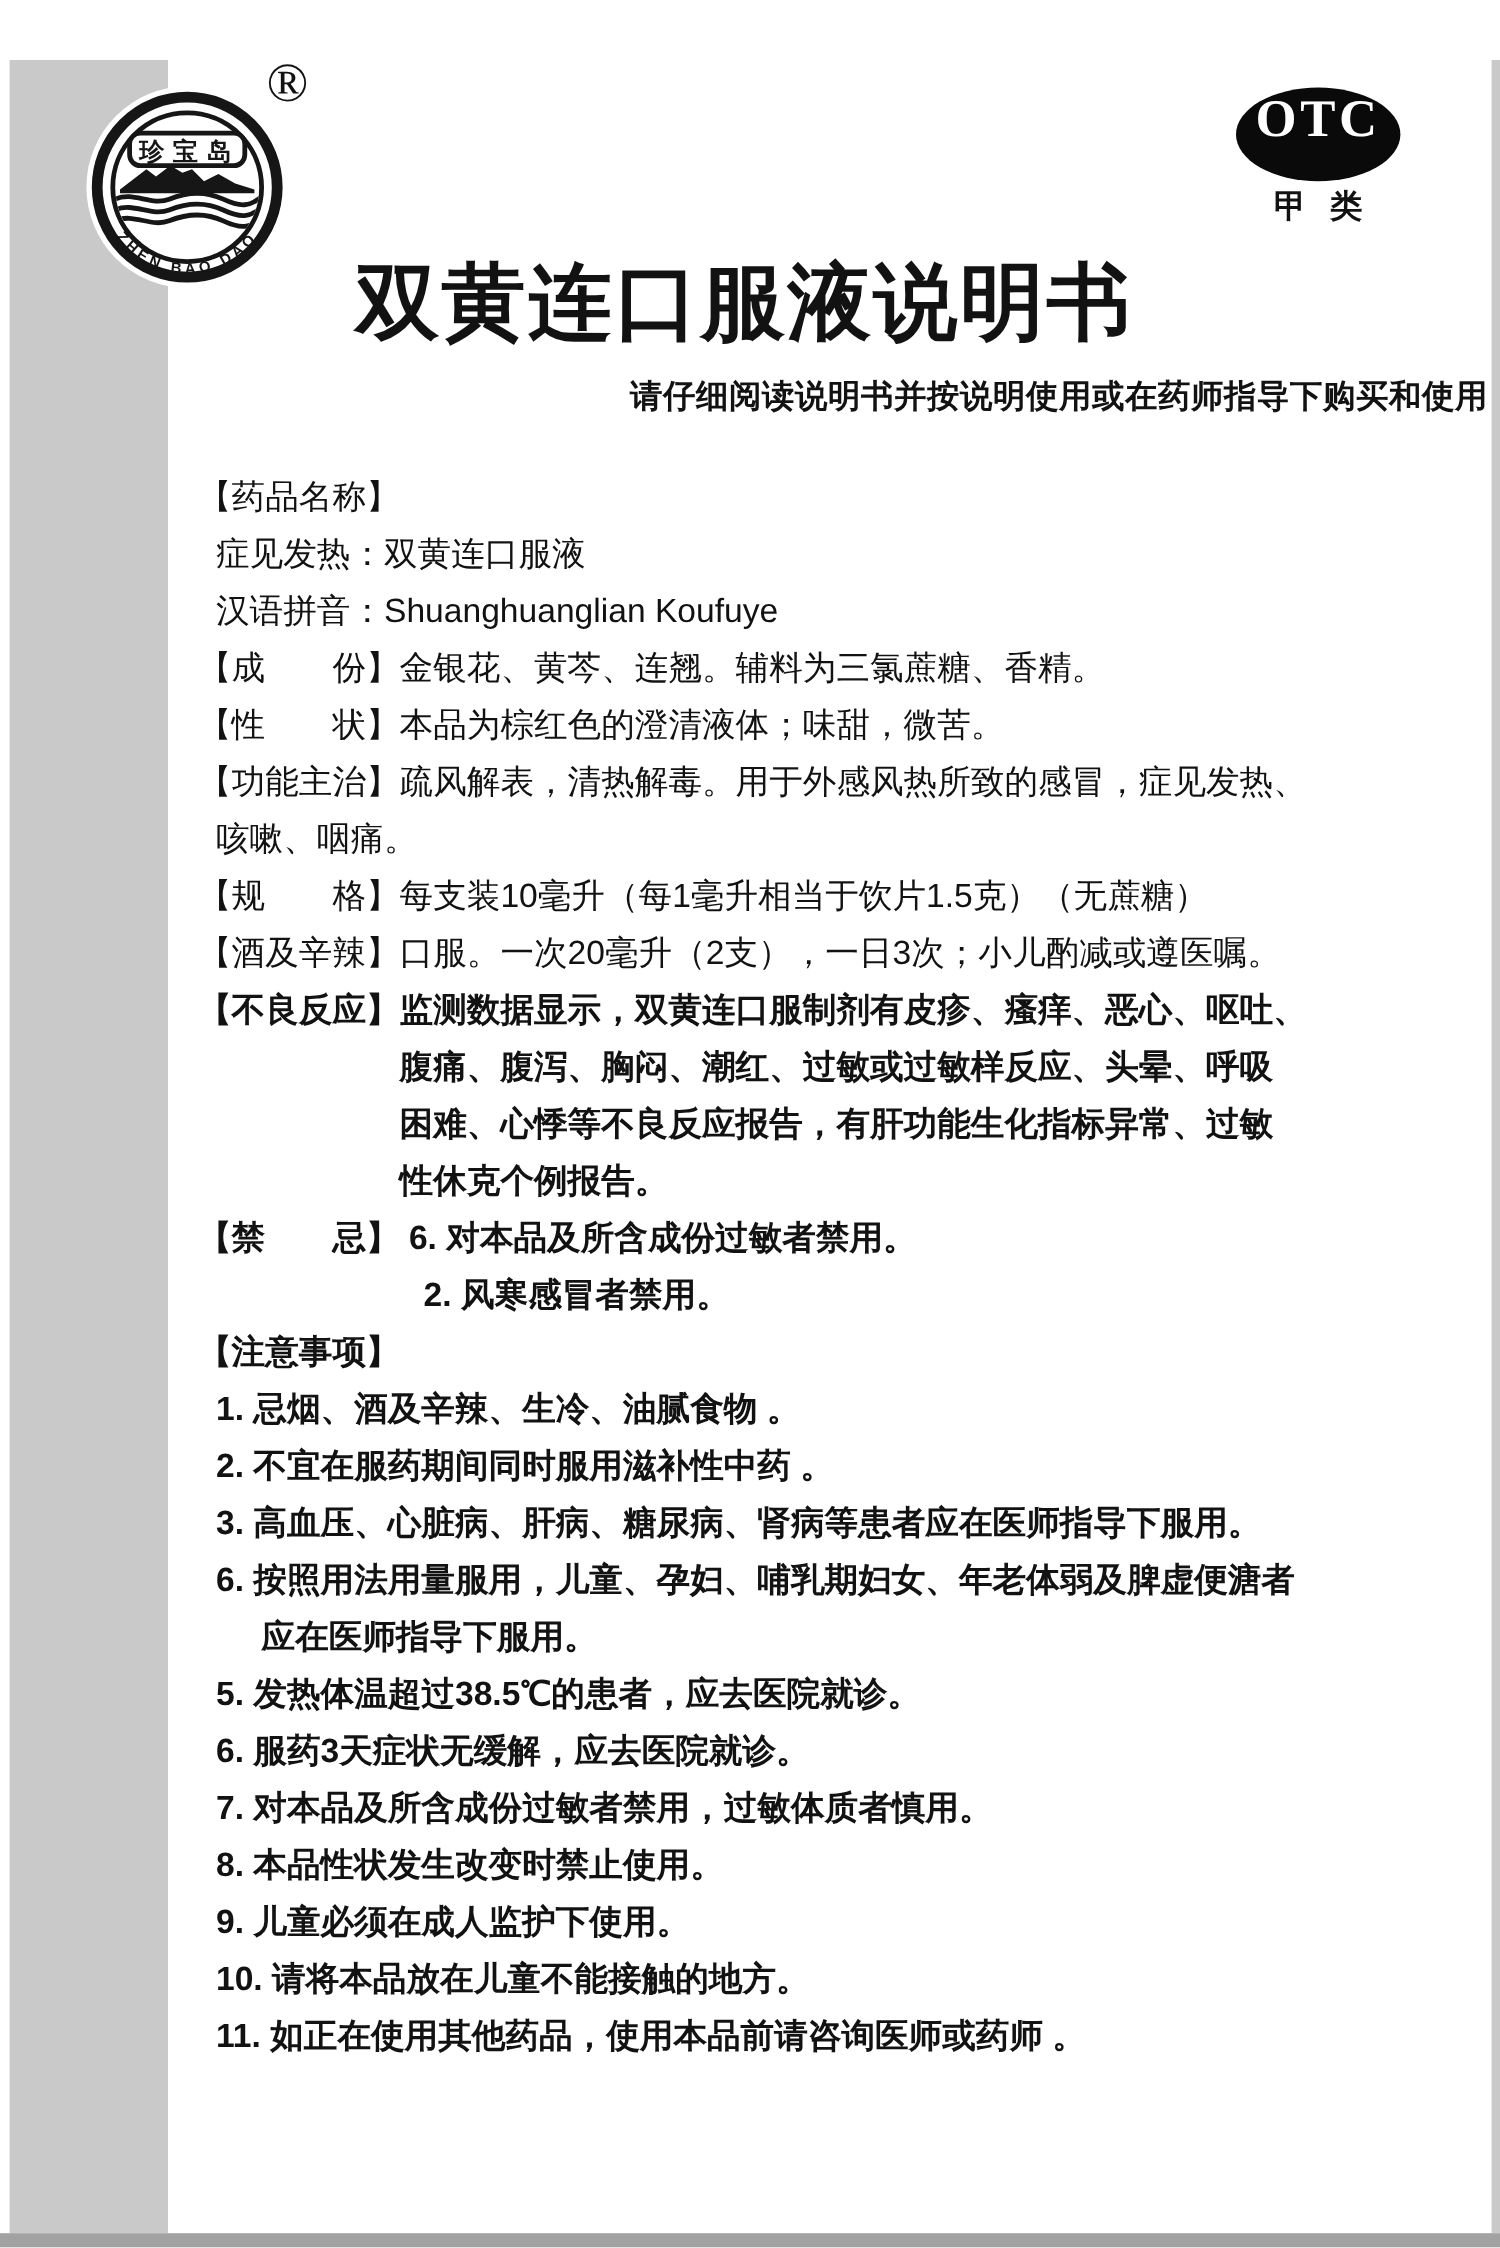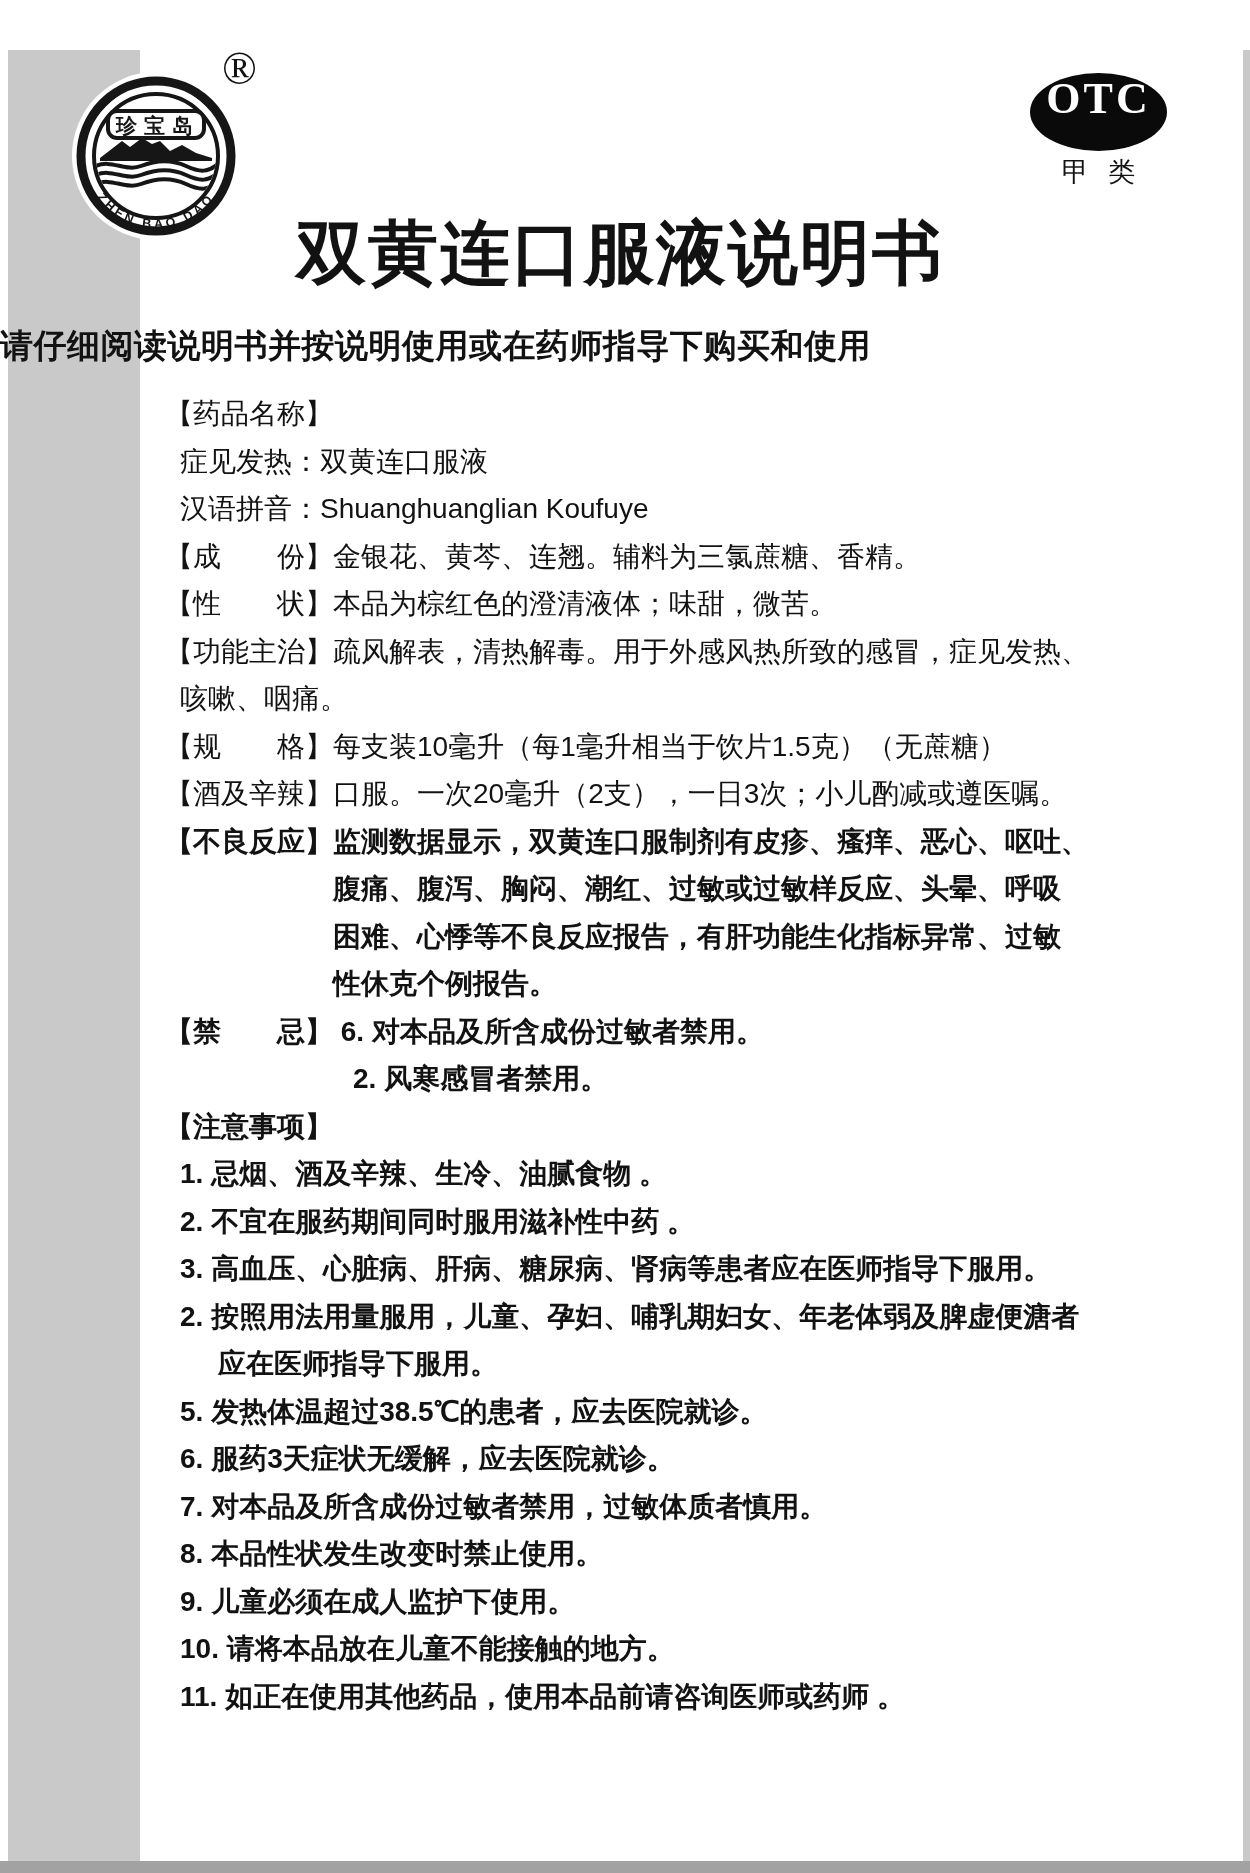--- a/index.html
+++ b/index.html
@@ -14,27 +14,27 @@
   .logo-wrap{position:absolute;left:70px;top:70px;width:172px;height:172px;}
   .logo-wrap svg text{font-family:"Liberation Sans", sans-serif;}
   .reg-mark{position:absolute;left:222px;top:46px;font-size:46px;line-height:46px;
     font-family:"Liberation Serif", serif;color:#121212;}
 
   .otc-badge{position:absolute;left:1030px;top:73px;width:137px;height:78px;background:#0a0a0a;
     border-radius:50%;display:flex;justify-content:center;}
   .otc-badge span{color:#ffffff;font-family:"Liberation Serif", serif;font-weight:700;
     font-size:44px;letter-spacing:3px;}
   .otc-class{position:absolute;left:1030px;top:154px;width:137px;text-align:center;
-    font-size:27px;font-weight:400;letter-spacing:6px;text-indent:6px;}
+    font-size:27px;font-weight:700;letter-spacing:6px;text-indent:6px;}
 
   .title{position:absolute;left:0;top:216px;width:1240px;margin:0;text-align:center;
     font-family:"Liberation Serif", serif;font-weight:700;font-size:70px;line-height:76px;
     letter-spacing:2px;white-space:nowrap;}
-  .subtitle{position:absolute;left:0;top:312px;width:1240px;text-align:left;
-    font-size:33px;font-weight:700;letter-spacing:0.5px;white-space:nowrap;margin-top:12px;}
+  .subtitle{position:absolute;left:0;top:312px;width:1240px;text-align:right;
+    font-size:27px;font-weight:700;letter-spacing:0.5px;white-space:nowrap;}
 
   .doc{position:absolute;left:165px;top:394px;font-size:28px;}
   .ln{height:47.5px;line-height:40px;white-space:nowrap;}
   .b{font-weight:700;}
   .i1{padding-left:15px;}   
   .i2{padding-left:168px;}  
   .i3{padding-left:188px;}  
   .i4{padding-left:53px;}   
 </style>
 </head>
@@ -91,21 +91,21 @@
   <div class="ln b">【不良反应】监测数据显示，双黄连口服制剂有皮疹、瘙痒、恶心、呕吐、</div>
   <div class="ln b i2">腹痛、腹泻、胸闷、潮红、过敏或过敏样反应、头晕、呼吸</div>
   <div class="ln b i2">困难、心悸等不良反应报告，有肝功能生化指标异常、过敏</div>
   <div class="ln b i2">性休克个例报告。</div>
   <div class="ln b">【禁　　忌】 6. 对本品及所含成份过敏者禁用。</div>
   <div class="ln b i3">2. 风寒感冒者禁用。</div>
   <div class="ln b">【注意事项】</div>
   <div class="ln b i1">1. 忌烟、酒及辛辣、生冷、油腻食物 。</div>
   <div class="ln b i1">2. 不宜在服药期间同时服用滋补性中药 。</div>
   <div class="ln b i1">3. 高血压、心脏病、肝病、糖尿病、肾病等患者应在医师指导下服用。</div>
-  <div class="ln b i1">2. 按照用法用量服用，儿童、孕妇、哺乳期妇女、年老体弱及脾虚便溏者</div>
+  <div class="ln b i1">6. 按照用法用量服用，儿童、孕妇、哺乳期妇女、年老体弱及脾虚便溏者</div>
   <div class="ln b i4">应在医师指导下服用。</div>
   <div class="ln b i1">5. 发热体温超过38.5℃的患者，应去医院就诊。</div>
   <div class="ln b i1">6. 服药3天症状无缓解，应去医院就诊。</div>
   <div class="ln b i1">7. 对本品及所含成份过敏者禁用，过敏体质者慎用。</div>
   <div class="ln b i1">8. 本品性状发生改变时禁止使用。</div>
   <div class="ln b i1">9. 儿童必须在成人监护下使用。</div>
   <div class="ln b i1">10. 请将本品放在儿童不能接触的地方。</div>
   <div class="ln b i1">11. 如正在使用其他药品，使用本品前请咨询医师或药师 。</div>
 </div>
 

